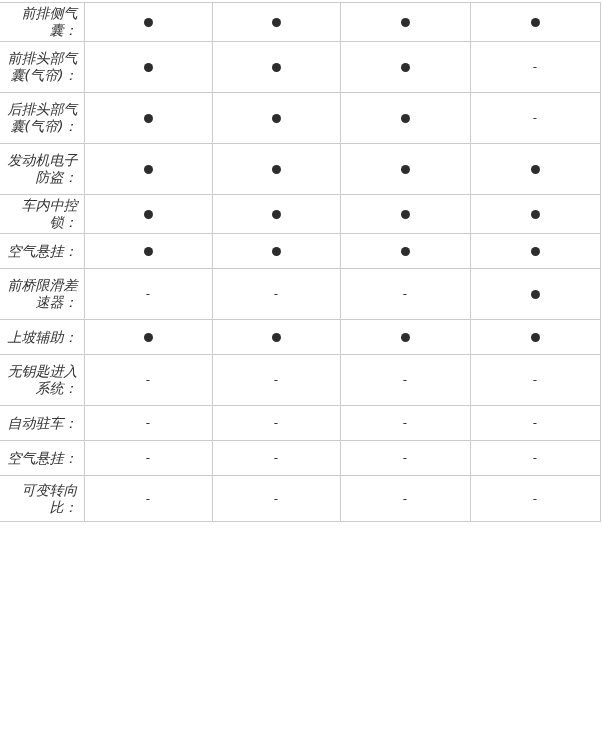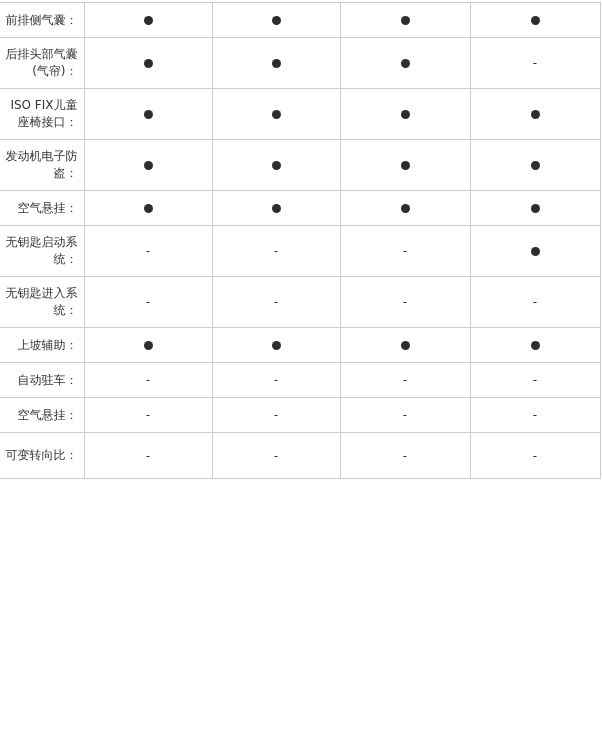--- a/index.html
+++ b/index.html
@@ -24,24 +24,25 @@
   table.spec-table td {
     border: 1px solid #cccccc;
     background: #ffffff;
     vertical-align: middle;
     overflow: hidden;
   }
   table.spec-table td.label-cell {
     border-left: none;
     text-align: right;
     padding: 2px 6px 2px 2px;
-    font-size: 12px;
+    font-size: 14px;
     line-height: 17px;
     color: #333333;
     word-break: break-all;
+    font-style: italic;
   }
   table.spec-table td.value-cell {
     text-align: center;
     font-size: 12px;
     color: #333333;
     padding: 0;
   }
   tr.spec-row { height: 35px; }
   tr.spec-row.tall { height: 51px; }
   tr.spec-row:last-child { height: 46px; }
@@ -68,67 +69,74 @@
     </colgroup>
     <tbody>
         <tr class="spec-row">
           <td class="label-cell">前排侧气囊：</td>
           <td class="value-cell"><span class="dot"></span></td>
           <td class="value-cell"><span class="dot"></span></td>
           <td class="value-cell"><span class="dot"></span></td>
           <td class="value-cell"><span class="dot"></span></td>
         </tr>
         <tr class="spec-row tall">
+          <td class="label-cell">前排头部气囊(气帘)：</td>
+          <td class="value-cell"><span class="dot"></span></td>
+          <td class="value-cell"><span class="dot"></span></td>
+          <td class="value-cell"><span class="dot"></span></td>
+          <td class="value-cell">-</td>
+        </tr>
+        <tr class="spec-row tall">
           <td class="label-cell">后排头部气囊(气帘)：</td>
           <td class="value-cell"><span class="dot"></span></td>
           <td class="value-cell"><span class="dot"></span></td>
           <td class="value-cell"><span class="dot"></span></td>
           <td class="value-cell">-</td>
         </tr>
         <tr class="spec-row tall">
-          <td class="label-cell">ISO FIX儿童座椅接口：</td>
+          <td class="label-cell">发动机电子防盗：</td>
           <td class="value-cell"><span class="dot"></span></td>
           <td class="value-cell"><span class="dot"></span></td>
           <td class="value-cell"><span class="dot"></span></td>
           <td class="value-cell"><span class="dot"></span></td>
         </tr>
-        <tr class="spec-row tall">
-          <td class="label-cell">发动机电子防盗：</td>
+        <tr class="spec-row">
+          <td class="label-cell">车内中控锁：</td>
           <td class="value-cell"><span class="dot"></span></td>
           <td class="value-cell"><span class="dot"></span></td>
           <td class="value-cell"><span class="dot"></span></td>
           <td class="value-cell"><span class="dot"></span></td>
         </tr>
         <tr class="spec-row">
           <td class="label-cell">空气悬挂：</td>
           <td class="value-cell"><span class="dot"></span></td>
           <td class="value-cell"><span class="dot"></span></td>
           <td class="value-cell"><span class="dot"></span></td>
           <td class="value-cell"><span class="dot"></span></td>
         </tr>
         <tr class="spec-row tall">
-          <td class="label-cell">无钥匙启动系统：</td>
+          <td class="label-cell">前桥限滑差速器：</td>
           <td class="value-cell">-</td>
           <td class="value-cell">-</td>
           <td class="value-cell">-</td>
+          <td class="value-cell"><span class="dot"></span></td>
+        </tr>
+        <tr class="spec-row">
+          <td class="label-cell">上坡辅助：</td>
+          <td class="value-cell"><span class="dot"></span></td>
+          <td class="value-cell"><span class="dot"></span></td>
+          <td class="value-cell"><span class="dot"></span></td>
           <td class="value-cell"><span class="dot"></span></td>
         </tr>
         <tr class="spec-row tall">
           <td class="label-cell">无钥匙进入系统：</td>
           <td class="value-cell">-</td>
           <td class="value-cell">-</td>
           <td class="value-cell">-</td>
           <td class="value-cell">-</td>
-        </tr>
-        <tr class="spec-row">
-          <td class="label-cell">上坡辅助：</td>
-          <td class="value-cell"><span class="dot"></span></td>
-          <td class="value-cell"><span class="dot"></span></td>
-          <td class="value-cell"><span class="dot"></span></td>
-          <td class="value-cell"><span class="dot"></span></td>
         </tr>
         <tr class="spec-row">
           <td class="label-cell">自动驻车：</td>
           <td class="value-cell">-</td>
           <td class="value-cell">-</td>
           <td class="value-cell">-</td>
           <td class="value-cell">-</td>
         </tr>
         <tr class="spec-row">
           <td class="label-cell">空气悬挂：</td>

